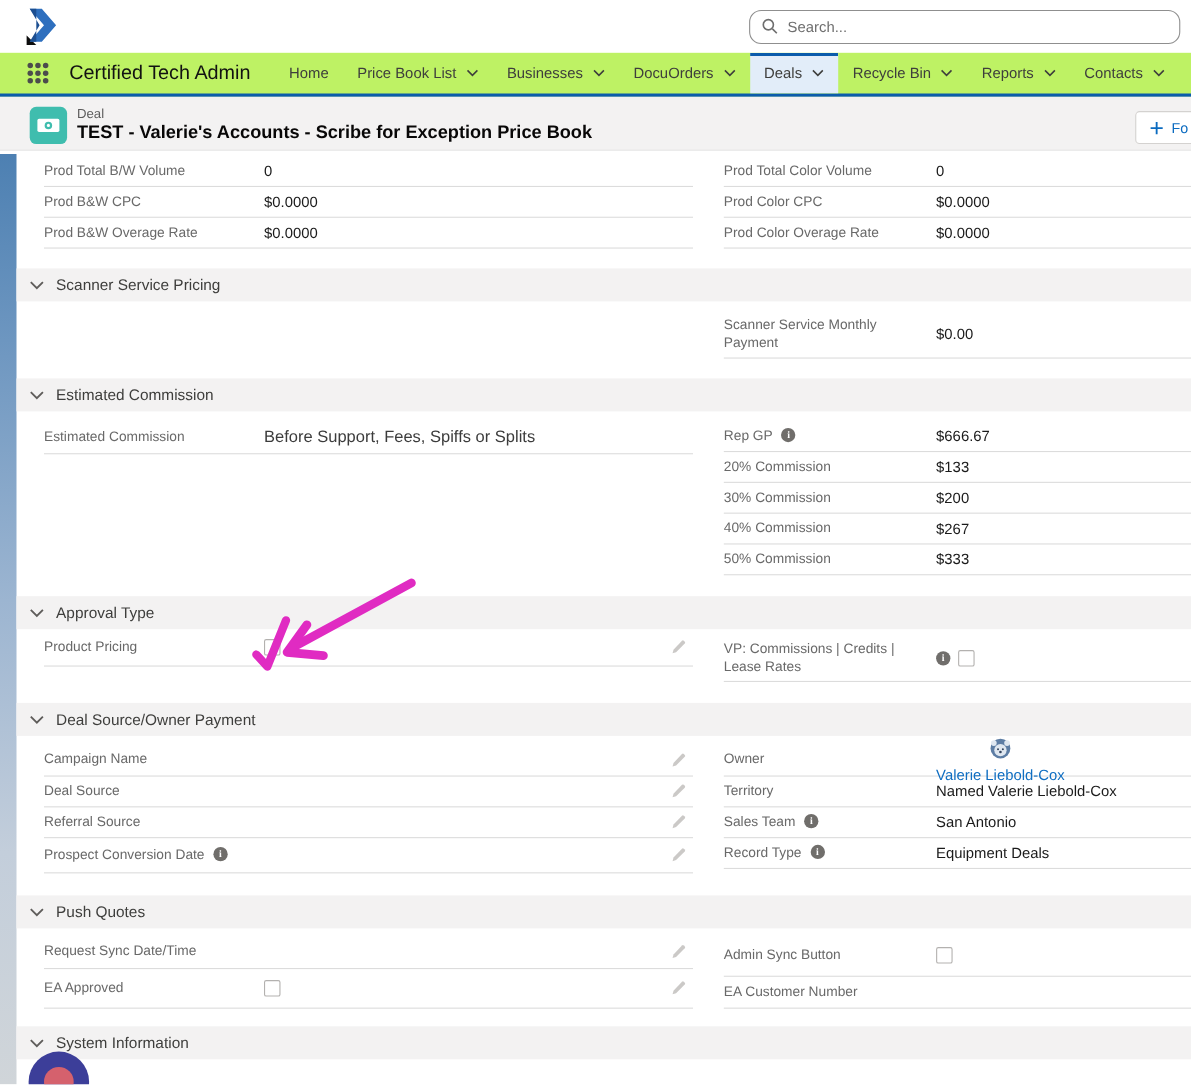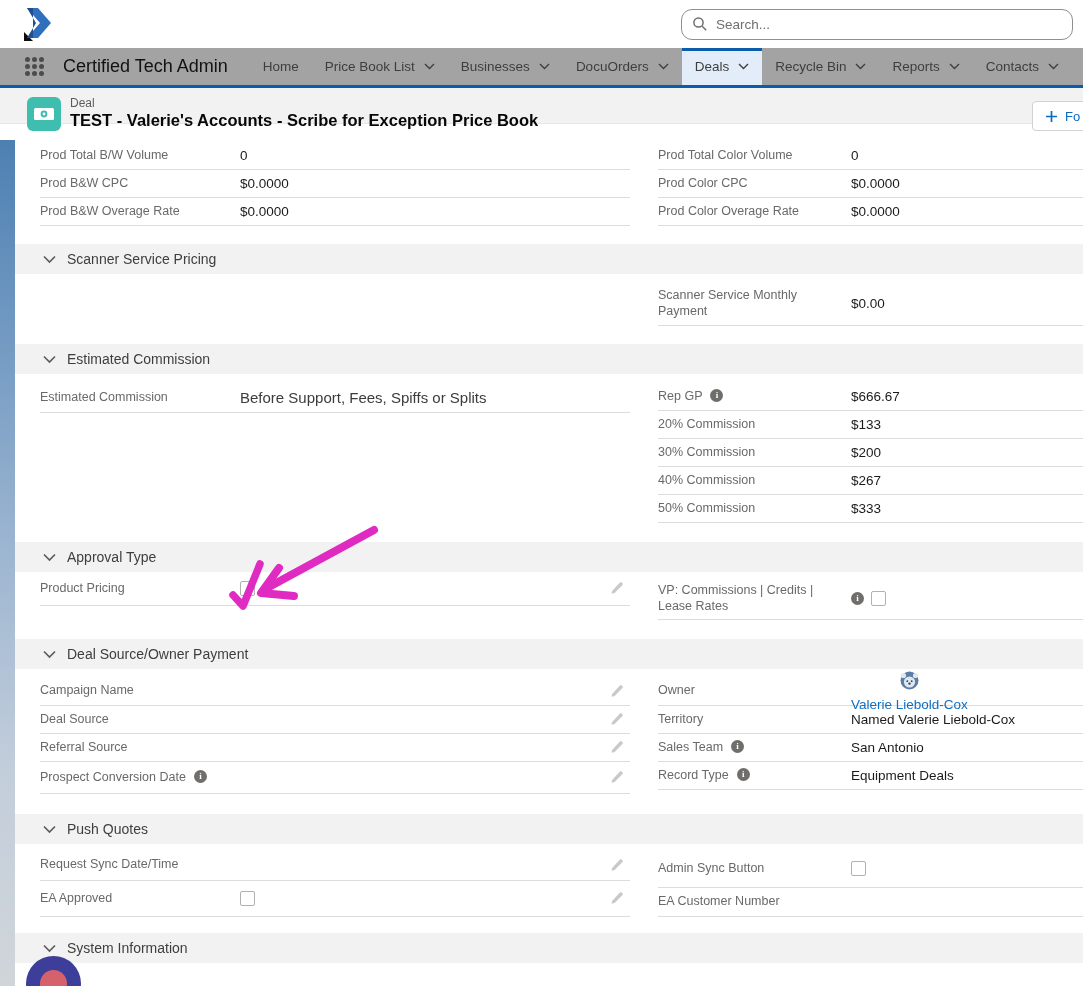--- a/index.html
+++ b/index.html
@@ -9,42 +9,42 @@
 
   
   .topbar { position:absolute; left:0; top:0; width:1083px; height:48px; background:#fff; }
   .logo { position:absolute; left:24px; top:6px; }
   .search-wrap { position:absolute; left:681px; top:9px; width:392px; height:31px; }
   .search-wrap input { width:100%; height:100%; border:1px solid #8f8f8f; border-radius:11px; padding:0 10px 0 34px; font-size:13.5px; color:#333; font-family:inherit; outline:none; background:#fff; }
   .search-wrap input::placeholder { color:#6f6f6f; }
   .search-icon { position:absolute; left:11px; top:7px; }
 
   
-  .navbar { position:absolute; left:0; top:48px; width:1083px; height:40px; background:#a3a3a3; border-bottom:3px solid #0b5cab; display:flex; align-items:stretch; white-space:nowrap; overflow:hidden; }
+  .navbar { position:absolute; left:0; top:48px; width:1083px; height:40px; background:#bef264; border-bottom:3px solid #0b5cab; display:flex; align-items:stretch; white-space:nowrap; overflow:hidden; }
   .waffle { display:inline-grid; grid-template-columns:repeat(3,5px); grid-template-rows:repeat(3,5px); gap:2px; align-self:center; margin-left:25px; cursor:pointer; }
   .waffle i { width:5px; height:5px; border-radius:50%; background:#4c4c4c; }
   .app-name { align-self:center; font-size:18px; color:#121212; margin-left:19px; margin-right:22px; }
   .tabs { display:flex; align-items:stretch; }
   .tab { display:flex; align-items:center; gap:9px; padding:0 13px; font-size:13.5px; color:#3e3e3c; cursor:pointer; }
   .tab.active { background:#e2edf9; box-shadow:inset 0 3px 0 #0b5cab; }
 
   
-  .rec-header { position:absolute; left:0; top:88px; width:1083px; height:36px; background:#f3f2f2; border-bottom:1px solid #e7e7e7; }
+  .rec-header { position:absolute; left:0; top:88px; width:1083px; height:49px; background:#f3f2f2; border-bottom:1px solid #e7e7e7; }
   .rec-icon { position:absolute; left:27px; top:9px; width:34px; height:34px; border-radius:6px; background:#3fbdae; display:flex; align-items:center; justify-content:center; }
   .rec-entity { position:absolute; left:70px; top:8px; font-size:12px; color:#5c5c5c; }
   .rec-title { position:absolute; left:70px; top:23px; font-size:16.5px; font-weight:bold; color:#080707; white-space:nowrap; }
   .follow { position:absolute; left:1032px; top:13px; width:74px; height:30px; background:#fff; border:1px solid #d4d2d0; border-radius:4px; display:flex; align-items:center; gap:7px; padding:0 0 0 12px; color:#0b6bc0; font-size:13px; font-family:inherit; cursor:pointer; }
 
   
   .left-strip { position:absolute; left:0; top:140px; width:15px; height:846px;
     background:linear-gradient(180deg,#4d80b2 0%,#6d96c0 20%,#9cb5d1 48%,#c3cedb 75%,#d0d5d9 100%); }
 
   
   .content { position:absolute; left:15px; top:140px; width:1068px; }
-  .sec { height:30px; background:#f3f2f2; display:flex; align-items:center; gap:11px; padding-left:28px; cursor:pointer; }
+  .sec { height:30px; background:#f3f2f2; display:flex; align-items:center; gap:11px; padding-left:12px; cursor:pointer; }
   .sec-title { font-size:14px; color:#3e3e3c; }
   .grid { display:flex; padding-left:25px; }
   .col { display:block; }
   .left-col { width:590px; flex:none; margin-right:28px; }
   .right-col { flex:1; min-width:0; }
   .row { display:flex; align-items:center; border-bottom:1px solid #dcdcdc; }
   .lbl { width:200px; flex:none; font-size:12.5px; color:#696969; line-height:1.25; padding-right:12px; display:flex; align-items:flex-start; gap:8px; }
   .right-col .lbl { width:193px; }
   .val { font-size:13.5px; color:#1b1b1b; }
   .bigval { font-size:15px; color:#3c3c3c; }

